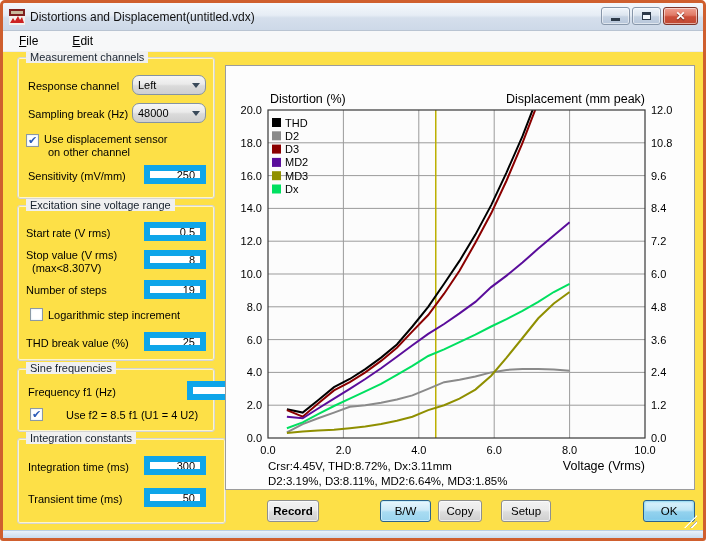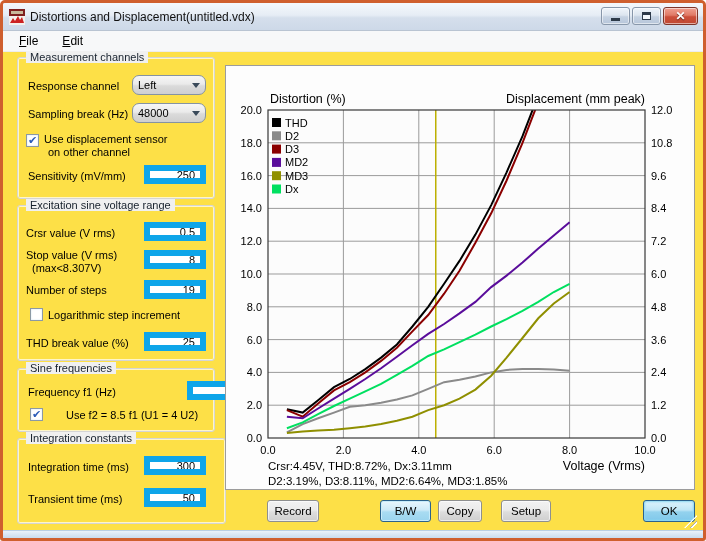--- a/index.html
+++ b/index.html
@@ -32,21 +32,21 @@
     width:35px; border-color:#7e352a;
     background:linear-gradient(#f0a090, #e07a66 45%, #cc4f3a 55%, #c04832);
   }
   .glyph-min { width:9px; height:3px; background:#2d3a49; margin-top:7px; }
   .glyph-max { width:9px; height:8px; border:1px solid #2d3a49; border-top-width:3px; background:#f4f8fc; }
   .glyph-x { color:#fff; font-size:12px; font-weight:bold; line-height:1; text-shadow:0 1px 1px #5e241a; }
 
   
   .menubar {
     height:21px; background:#f7f8f9; border-bottom:1px solid #ececec;
-    display:flex; align-items:center; padding-left:8px; gap:8px;
+    display:flex; align-items:center; padding-left:8px; gap:18px;
   }
   .menu-item { padding:2px 8px; font-size:12px; }
   .menu-item .accel { text-decoration:underline; }
 
   
   .client { position:relative; height:478px; background:#fde047; }
 
   
   .bottom-strip { height:8px; background:linear-gradient(#eaf2fa, #c9dcee); border-top:1px solid #b9cfe4; }
 
@@ -164,21 +164,21 @@
       </div>
       <span class="checkbox checked" style="left:8px; top:76px;"></span>
       <span class="lbl" style="left:26px; top:75px;">Use displacement sensor</span>
       <span class="lbl" style="left:30px; top:88px;">on other channel</span>
       <span class="lbl" style="left:10px; top:112px;">Sensitivity (mV/mm)</span>
       <input class="field" style="left: 126px; top: 107px;" value="250">
     </div>
 
     <div class="group" style="left:14px; top:153px; width:198px; height:156px;">
       <span class="group-title">Excitation sine voltage range</span>
-      <span class="lbl" style="left:8px; top:21px;">Crsr value (V rms)</span>
+      <span class="lbl" style="left:8px; top:21px;">Start rate (V rms)</span>
       <input class="field" style="left: 126px; top: 16px;" value="0.5">
       <span class="lbl" style="left:8px; top:43px;">Stop value (V rms)</span>
       <span class="lbl" style="left:14px; top:56px;">(max&lt;8.307V)</span>
       <input class="field" style="left: 126px; top: 44px;" value="8">
       <span class="lbl" style="left:8px; top:78px;">Number of steps</span>
       <input class="field" style="left: 126px; top: 74px;" value="19">
       <span class="checkbox" style="left:12px; top:102px;"></span>
       <span class="lbl" style="left:30px; top:103px;">Logarithmic step  increment</span>
       <span class="lbl" style="left:8px; top:131px;">THD break value (%)</span>
       <input class="field" style="left: 126px; top: 126px;" value="25">
@@ -270,21 +270,21 @@
           <text x="59" y="87.1" class="tick" fill="#6f6f6f">D3</text>
           <rect x="46" y="91.9" width="9" height="9" fill="#5a0d9b"></rect>
           <text x="59" y="100.4" class="tick" fill="#6f6f6f">MD2</text>
           <rect x="46" y="105.2" width="9" height="9" fill="#8f8f00"></rect>
           <text x="59" y="113.7" class="tick" fill="#6f6f6f">MD3</text>
           <rect x="46" y="118.5" width="9" height="9" fill="#00e060"></rect>
           <text x="59" y="127" class="tick" fill="#6f6f6f">Dx</text>
         </svg>
     </div>
 
-    <button class="btn" style="left:264px; top:448px; width:52px;">Record</button>
+    <button class="btn" style="left:264px; top:448px; width:52px;font-weight:bold;">Record</button>
     <button class="btn focus" style="left:377px; top:448px; width:51px;">B/W</button>
     <button class="btn" style="left:435px; top:448px; width:44px;">Copy</button>
     <button class="btn" style="left:498px; top:448px; width:50px;">Setup</button>
     <button class="btn default" style="left:640px; top:448px; width:52px;">OK</button>
   </div>
 
   <div class="bottom-strip"></div>
   <div class="resize-grip"></div>
 </div>
 

